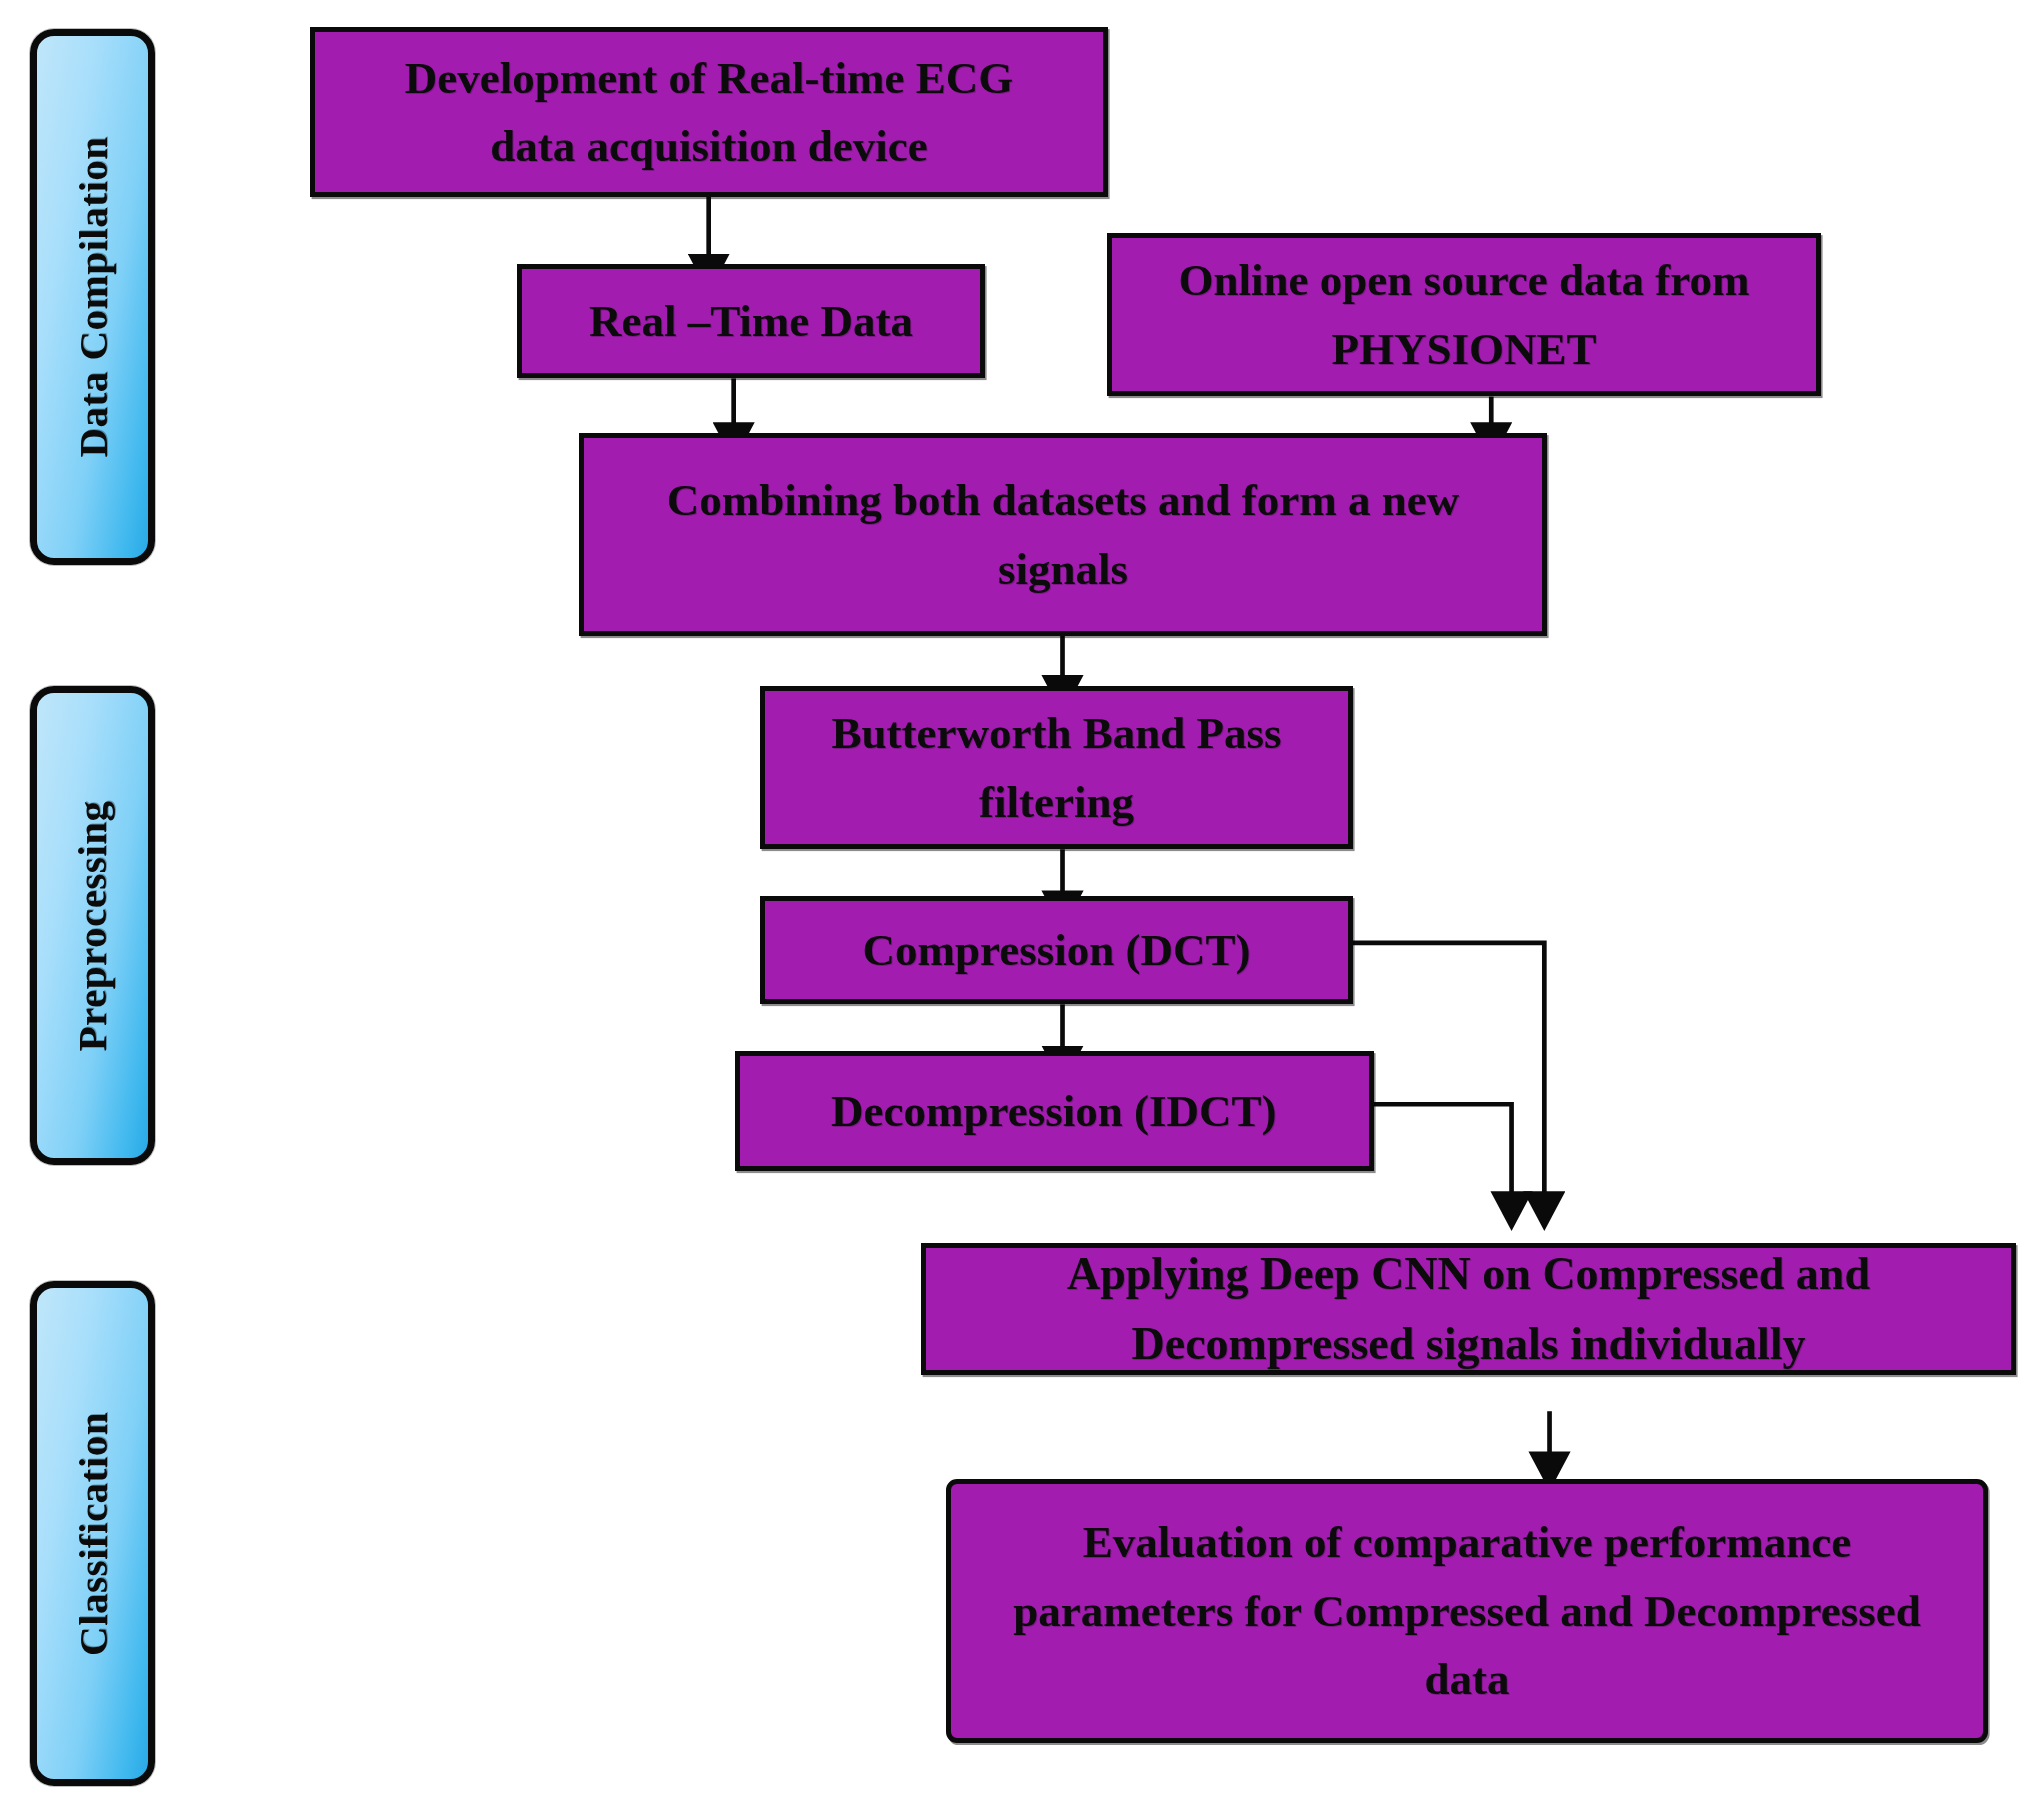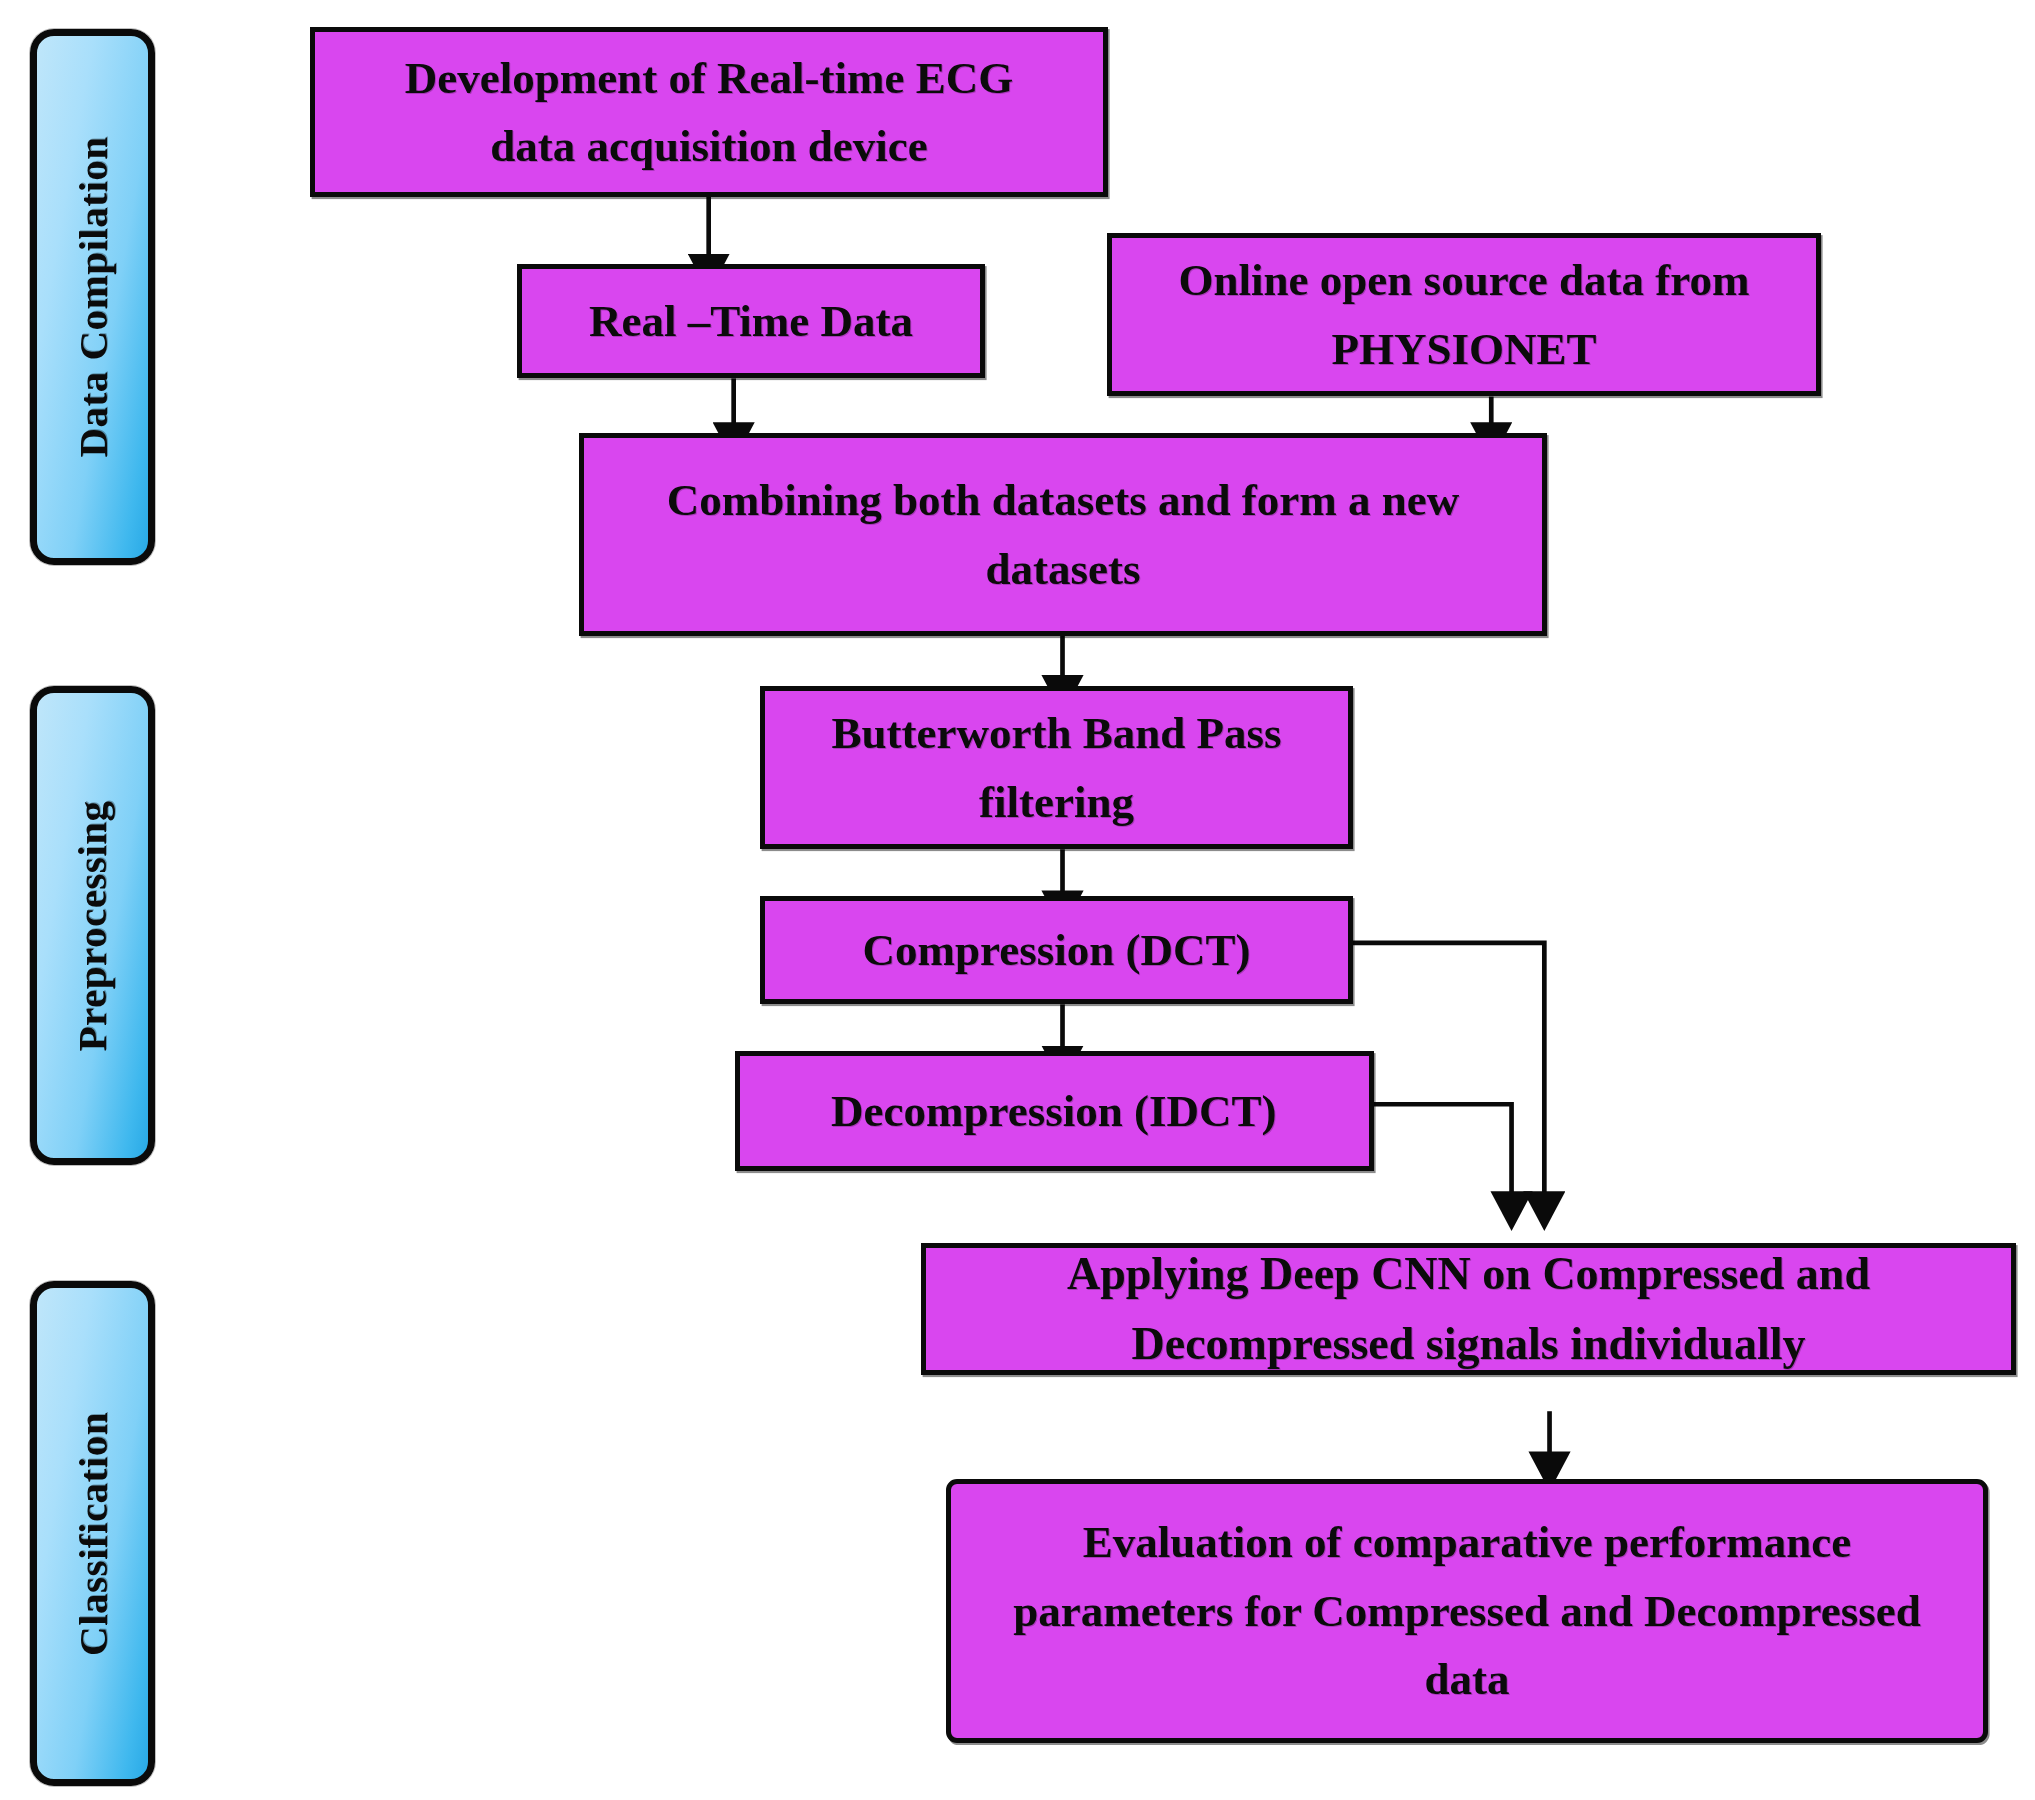--- a/index.html
+++ b/index.html
@@ -36,21 +36,21 @@
     font-size: 41px;
     letter-spacing: 0.5px;
     color: #0b0b0b;
     text-shadow: 1px 1px 0 rgba(0,0,0,0.30);
   }
 
   
   .flow-box {
     position: absolute;
     box-sizing: border-box;
-    background: #d946ef;
+    background: #a21caf;
     border: 5.7px solid #0a0a0a;
     display: flex;
     align-items: center;
     justify-content: center;
     padding: 3.1px 13.5px;
     box-shadow: 1.6px 2.1px 0 rgba(0,0,0,0.45);
   }
   .flow-text {
     font-weight: bold;
     text-align: center;
@@ -133,21 +133,21 @@
   <div class="flow-box" style="left:1107px; top:233px; width:714px; height:163px;">
     <div class="flow-text lg">
       <span>Online open source data from</span><br>
       <span>PHYSIONET</span>
     </div>
   </div>
 
   <div class="flow-box" style="left:579px; top:433px; width:968px; height:203px;">
     <div class="flow-text lg">
       <span>Combining both datasets and form a new</span><br>
-      <span>datasets</span>
+      <span>signals</span>
     </div>
   </div>
 
   <div class="flow-box" style="left:760px; top:686px; width:593px; height:163px;">
     <div class="flow-text lg">
       <span>Butterworth Band Pass</span><br>
       <span>filtering</span>
     </div>
   </div>
 

